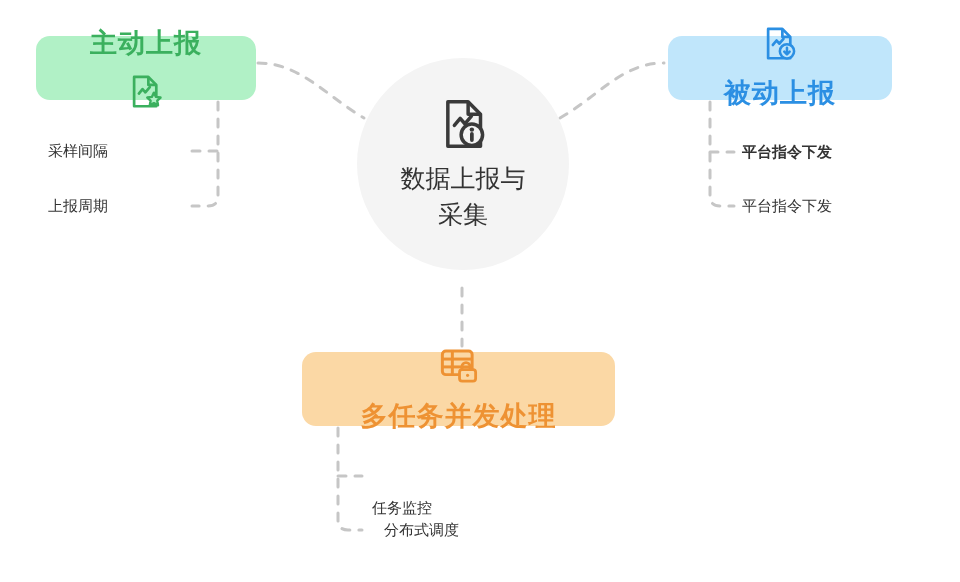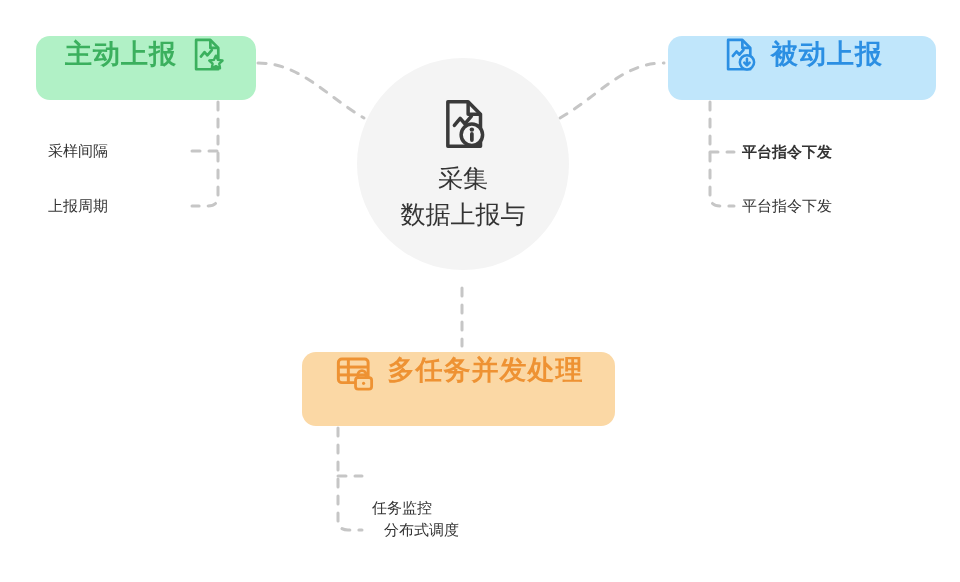--- a/index.html
+++ b/index.html
@@ -49,36 +49,37 @@
   .central-title{
     font-size:25px;
     line-height:1.45;
     text-align:center;
     font-weight:500;
     color:var(--ink);
   }
   .branch{
     position:absolute;
     display:flex;
-    align-items:flex-start;
+    align-items:center;
     gap:12px;
     border-radius:14px;
     padding:0 20px;
     height:64px;
     font-weight:700;
+    flex-direction:column;
   }
   .branch .label{font-size:27px;letter-spacing:1px;white-space:nowrap;}
   .branch .icon svg{display:block;}
   .branch-active{
     left:36px; top:36px; width:220px;
     background:var(--green-bg); color:var(--green);
     justify-content:center;
   }
   .branch-passive{
-    left:668px; top:36px; width:268px;
+    left:668px; top:36px; width:224px;
     background:var(--blue-bg); color:var(--blue);
     justify-content:center;
   }
   .branch-multitask{
     left:302px; top:352px; width:313px; height:74px;
     background:var(--orange-bg); color:var(--orange);
     justify-content:center;
   }
   .branch-active .icon svg,
   .branch-passive .icon svg{width:38px;height:38px;}
@@ -124,22 +125,22 @@
     <svg viewBox="0 0 24 24">
       <path d="M5.5 2.5 H14.2 L19.5 7.8 V21.5 H5.5 Z" fill="none" stroke="#3a3a3a" stroke-width="1.5" stroke-linejoin="round"></path>
       <path d="M14.2 2.5 V7.8 H19.5" fill="none" stroke="#3a3a3a" stroke-width="1.5" stroke-linejoin="round"></path>
       <polyline points="8.3,12.6 10.8,9.6 12.8,11.9 15.6,8.6" fill="none" stroke="#3a3a3a" stroke-width="1.5" stroke-linecap="round" stroke-linejoin="round"></polyline>
       <circle cx="15.8" cy="16.6" r="4.6" fill="#f4f4f4" stroke="#3a3a3a" stroke-width="1.5"></circle>
       <circle cx="15.8" cy="14.4" r="0.95" fill="#3a3a3a"></circle>
       <line x1="15.8" y1="16.2" x2="15.8" y2="18.9" stroke="#3a3a3a" stroke-width="1.6" stroke-linecap="round"></line>
     </svg>
   </span>
   <div class="central-title">
+    <div>数据上报与</div>
     <div>采集</div>
-    <div>数据上报与</div>
   </div>
 </div>
 
 <div class="branch branch-active">
   <span class="label">主动上报</span>
   <span class="icon">
     <svg viewBox="0 0 24 24">
       <path d="M4.5 2.5 H13.5 L18.5 7.5 V21 H4.5 Z" fill="none" stroke="#3bb05e" stroke-width="1.7" stroke-linejoin="round"></path>
       <path d="M13.5 2.5 V7.5 H18.5" fill="none" stroke="#3bb05e" stroke-width="1.7" stroke-linejoin="round"></path>
       <polyline points="7.5,13 9.8,10.2 11.6,12.2 14.4,8.9" fill="none" stroke="#3bb05e" stroke-width="1.7" stroke-linecap="round" stroke-linejoin="round"></polyline>

